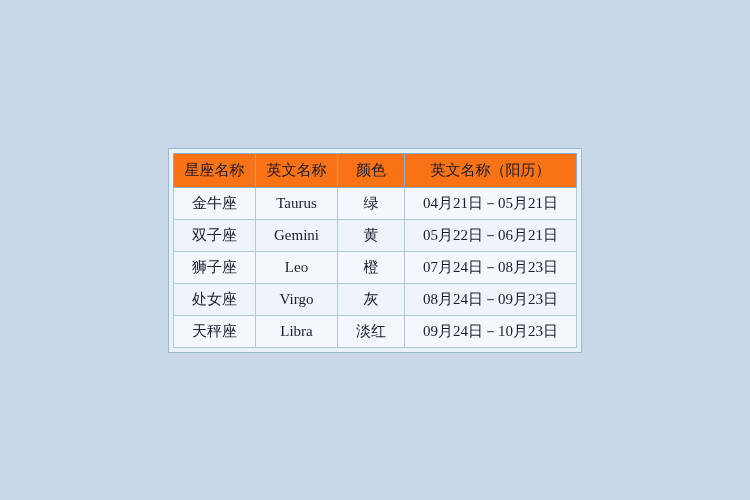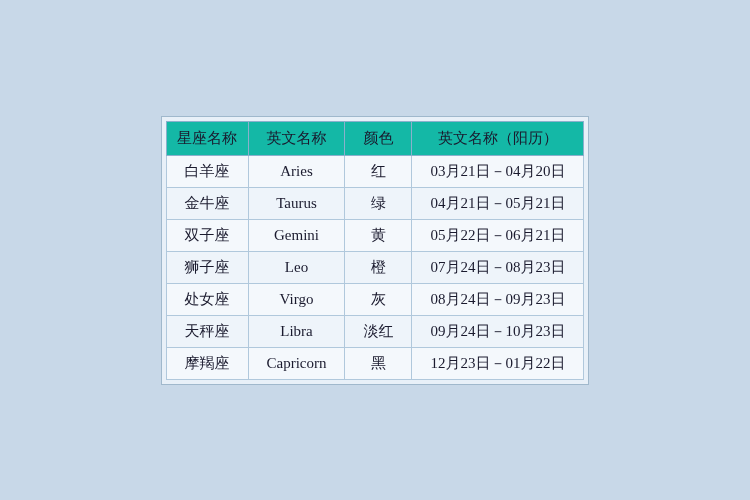--- a/index.html
+++ b/index.html
@@ -24,21 +24,21 @@
       padding: 4px;
     }
 
     table {
       border-collapse: collapse;
       background-color: #f0f8ff;
       font-size: 15px;
     }
 
     thead tr th {
-      background-color: #14b8a6;
+      background-color: #f97316;
       border: 1px solid #8ab0cc;
       padding: 7px 8px;
       text-align: center;
       font-weight: normal;
       color: #1a1a2e;
     }
 
     tbody tr td {
       border: 1px solid #b0c8dc;
       padding: 6px 18px;
@@ -58,26 +58,20 @@
   <table>
     <thead>
       <tr>
         <th>星座名称</th>
         <th>英文名称</th>
         <th>颜色</th>
         <th>英文名称（阳历）</th>
       </tr>
     </thead>
     <tbody id="table-body">
-    <tr>
-          <td>白羊座</td>
-          <td>Aries</td>
-          <td>红</td>
-          <td>03月21日－04月20日</td>
-        </tr>
         <tr>
           <td>金牛座</td>
           <td>Taurus</td>
           <td>绿</td>
           <td>04月21日－05月21日</td>
         </tr>
         <tr>
           <td>双子座</td>
           <td>Gemini</td>
           <td>黄</td>
@@ -94,21 +88,15 @@
           <td>Virgo</td>
           <td>灰</td>
           <td>08月24日－09月23日</td>
         </tr>
         <tr>
           <td>天秤座</td>
           <td>Libra</td>
           <td>淡红</td>
           <td>09月24日－10月23日</td>
         </tr>
-        <tr>
-          <td>摩羯座</td>
-          <td>Capricorn</td>
-          <td>黑</td>
-          <td>12月23日－01月22日</td>
-        </tr>
       </tbody>
   </table>
 </div>
 
 </body></html>

